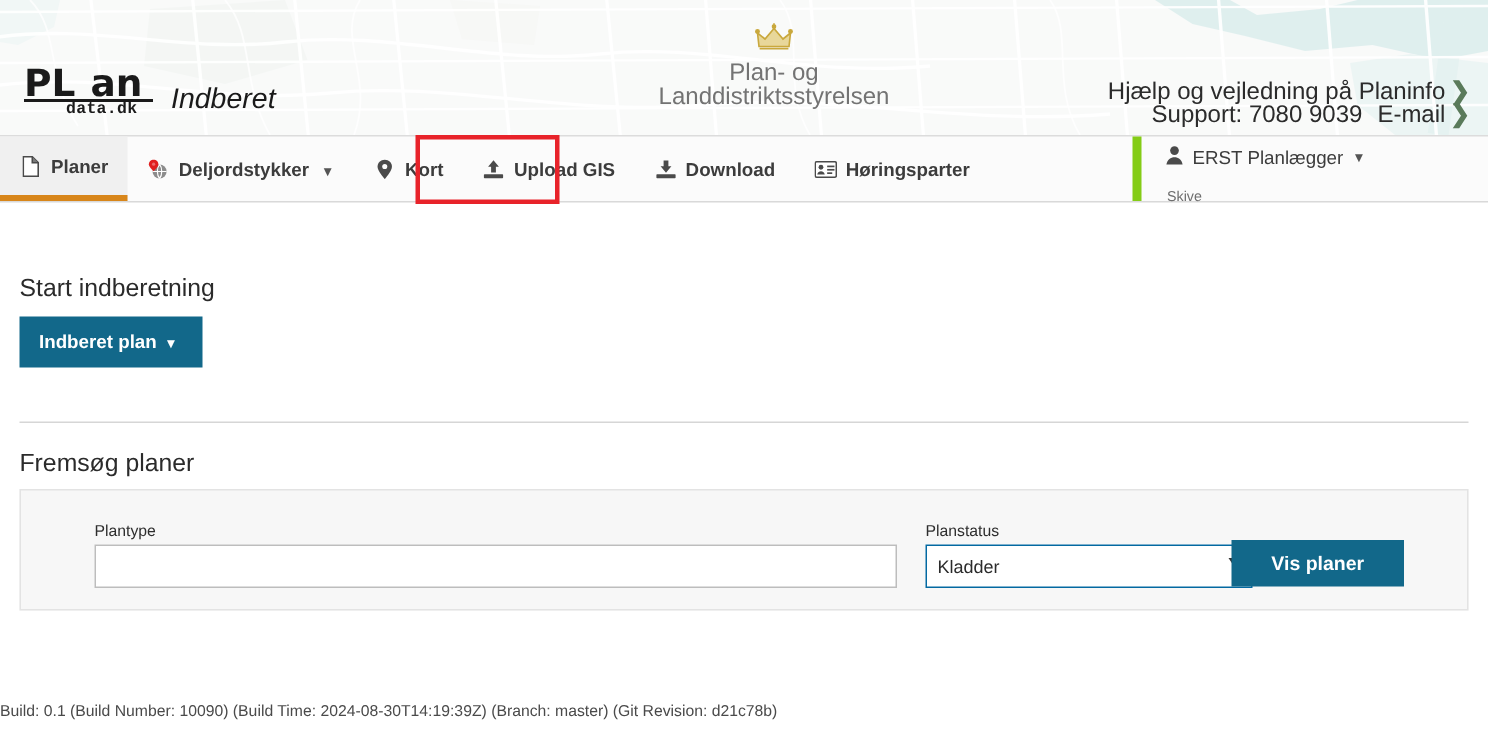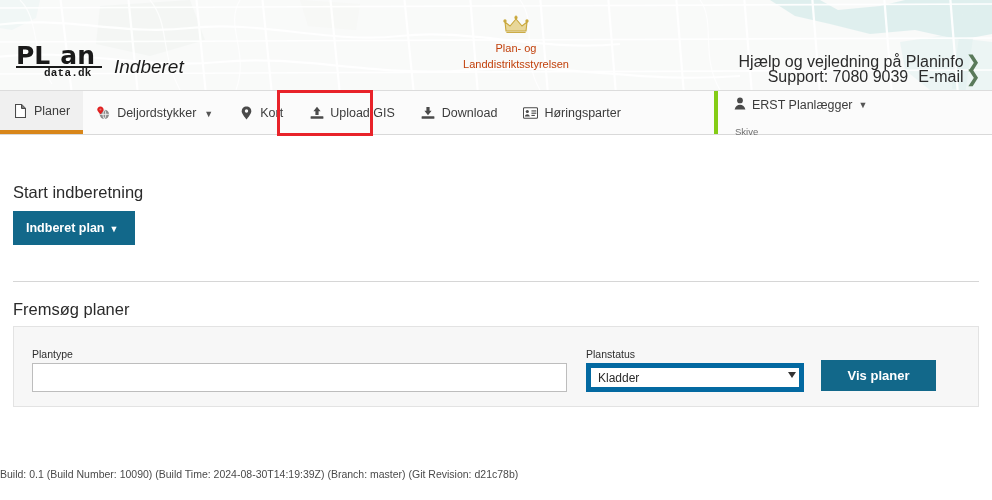--- a/index.html
+++ b/index.html
@@ -57,22 +57,22 @@
     position: relative; top: -1px;
   }
 
   .crest {
     position: absolute; left: 426px; top: 14px;
     width: 180px; text-align: center;
   }
   .crest .crown { display: block; margin: 0 auto 2px; }
   .crest .crest-line {
     display: block;
-    font-size: 11px;
-    color: #c2410c;
+    font-size: 16px;
+    color: #737373;
     line-height: 16px;
     white-space: nowrap;
   }
 
   .help {
     position: absolute; right: 12px; top: 54px;
     text-align: right;
     font-size: 16px;
     color: #2b2b2b;
     line-height: 15px;
@@ -92,20 +92,21 @@
     align-items: stretch;
   }
   .nav-item {
     display: flex; align-items: center; gap: 6px;
     padding: 0 13px;
     font-size: 12.5px;
     color: #3c3c3c;
     white-space: nowrap;
     position: relative;
     cursor: pointer;
+    font-weight: bold;
   }
   .nav-item.active {
     background: #f0f0f0;
     border-bottom: 4px solid #d8861a;
   }
   .nav-item .caret {
     font-size: 9px; color: #555; margin-left: 2px; position: relative; top: 1px;
   }
   .nav-item .ico { display: inline-flex; width: 15px; justify-content: center; }
 
@@ -114,22 +115,22 @@
     left: 277px; top: -1px;
     width: 96px; height: 46px;
     border: 3px solid #e8232a;
     background: transparent;
     pointer-events: none;
   }
 
   .user-block {
     position: absolute;
     right: 0; top: 0; bottom: 0;
-    width: 278px;
-    border-left: 4px solid #84cc16;
+    width: 237px;
+    border-left: 6px solid #84cc16;
     padding: 6px 0 0 16px;
   }
   .user-name {
     display: flex; align-items: center; gap: 6px;
     font-size: 12.5px; color: #3c3c3c; font-weight: 400;
   }
   .user-name .caret { font-size: 9px; color: #555; }
   .user-org { font-size: 9.5px; color: #6e6e6e; margin-top: 13px; margin-left: 1px; }
 
   .h2 {
@@ -169,21 +170,21 @@
   }
 
   .search-card {
     position: absolute;
     left: 13px; top: 326px;
     width: 966px; height: 81px;
     background: #f7f7f7;
     border: 1px solid #e3e3e3;
   }
 
-  .field { position: absolute; }
+  .field { position: absolute; margin-left: 31px; }
   .field label {
     display: block;
     font-size: 10.5px;
     color: #2e2e2e;
     margin-bottom: 3px;
   }
   .txt-input {
     width: 100%; height: 29px;
     border: 1px solid #bdbdbd;
     background: #ffffff;
@@ -191,21 +192,21 @@
     padding: 0 7px;
     font-family: "Liberation Sans", sans-serif;
     color: #333;
   }
   #field-plantype { left: 18px; top: 21px; width: 535px; }
   #field-planstatus { left: 572px; top: 21px; width: 218px; }
 
   .select-wrap { position: relative; width: 100%; }
   .select-wrap select {
     width: 100%; height: 29px;
-    border: 5px solid #0369a1;
+    border: 1px solid #0369a1;
     background: #ffffff;
     font-size: 12px;
     padding: 0 22px 0 7px;
     font-family: "Liberation Sans", sans-serif;
     color: #2b2b2b;
     -webkit-appearance: none; appearance: none;
   }
   .select-wrap .arrow {
     position: absolute; right: 8px; top: 9px;
     width: 0; height: 0;

